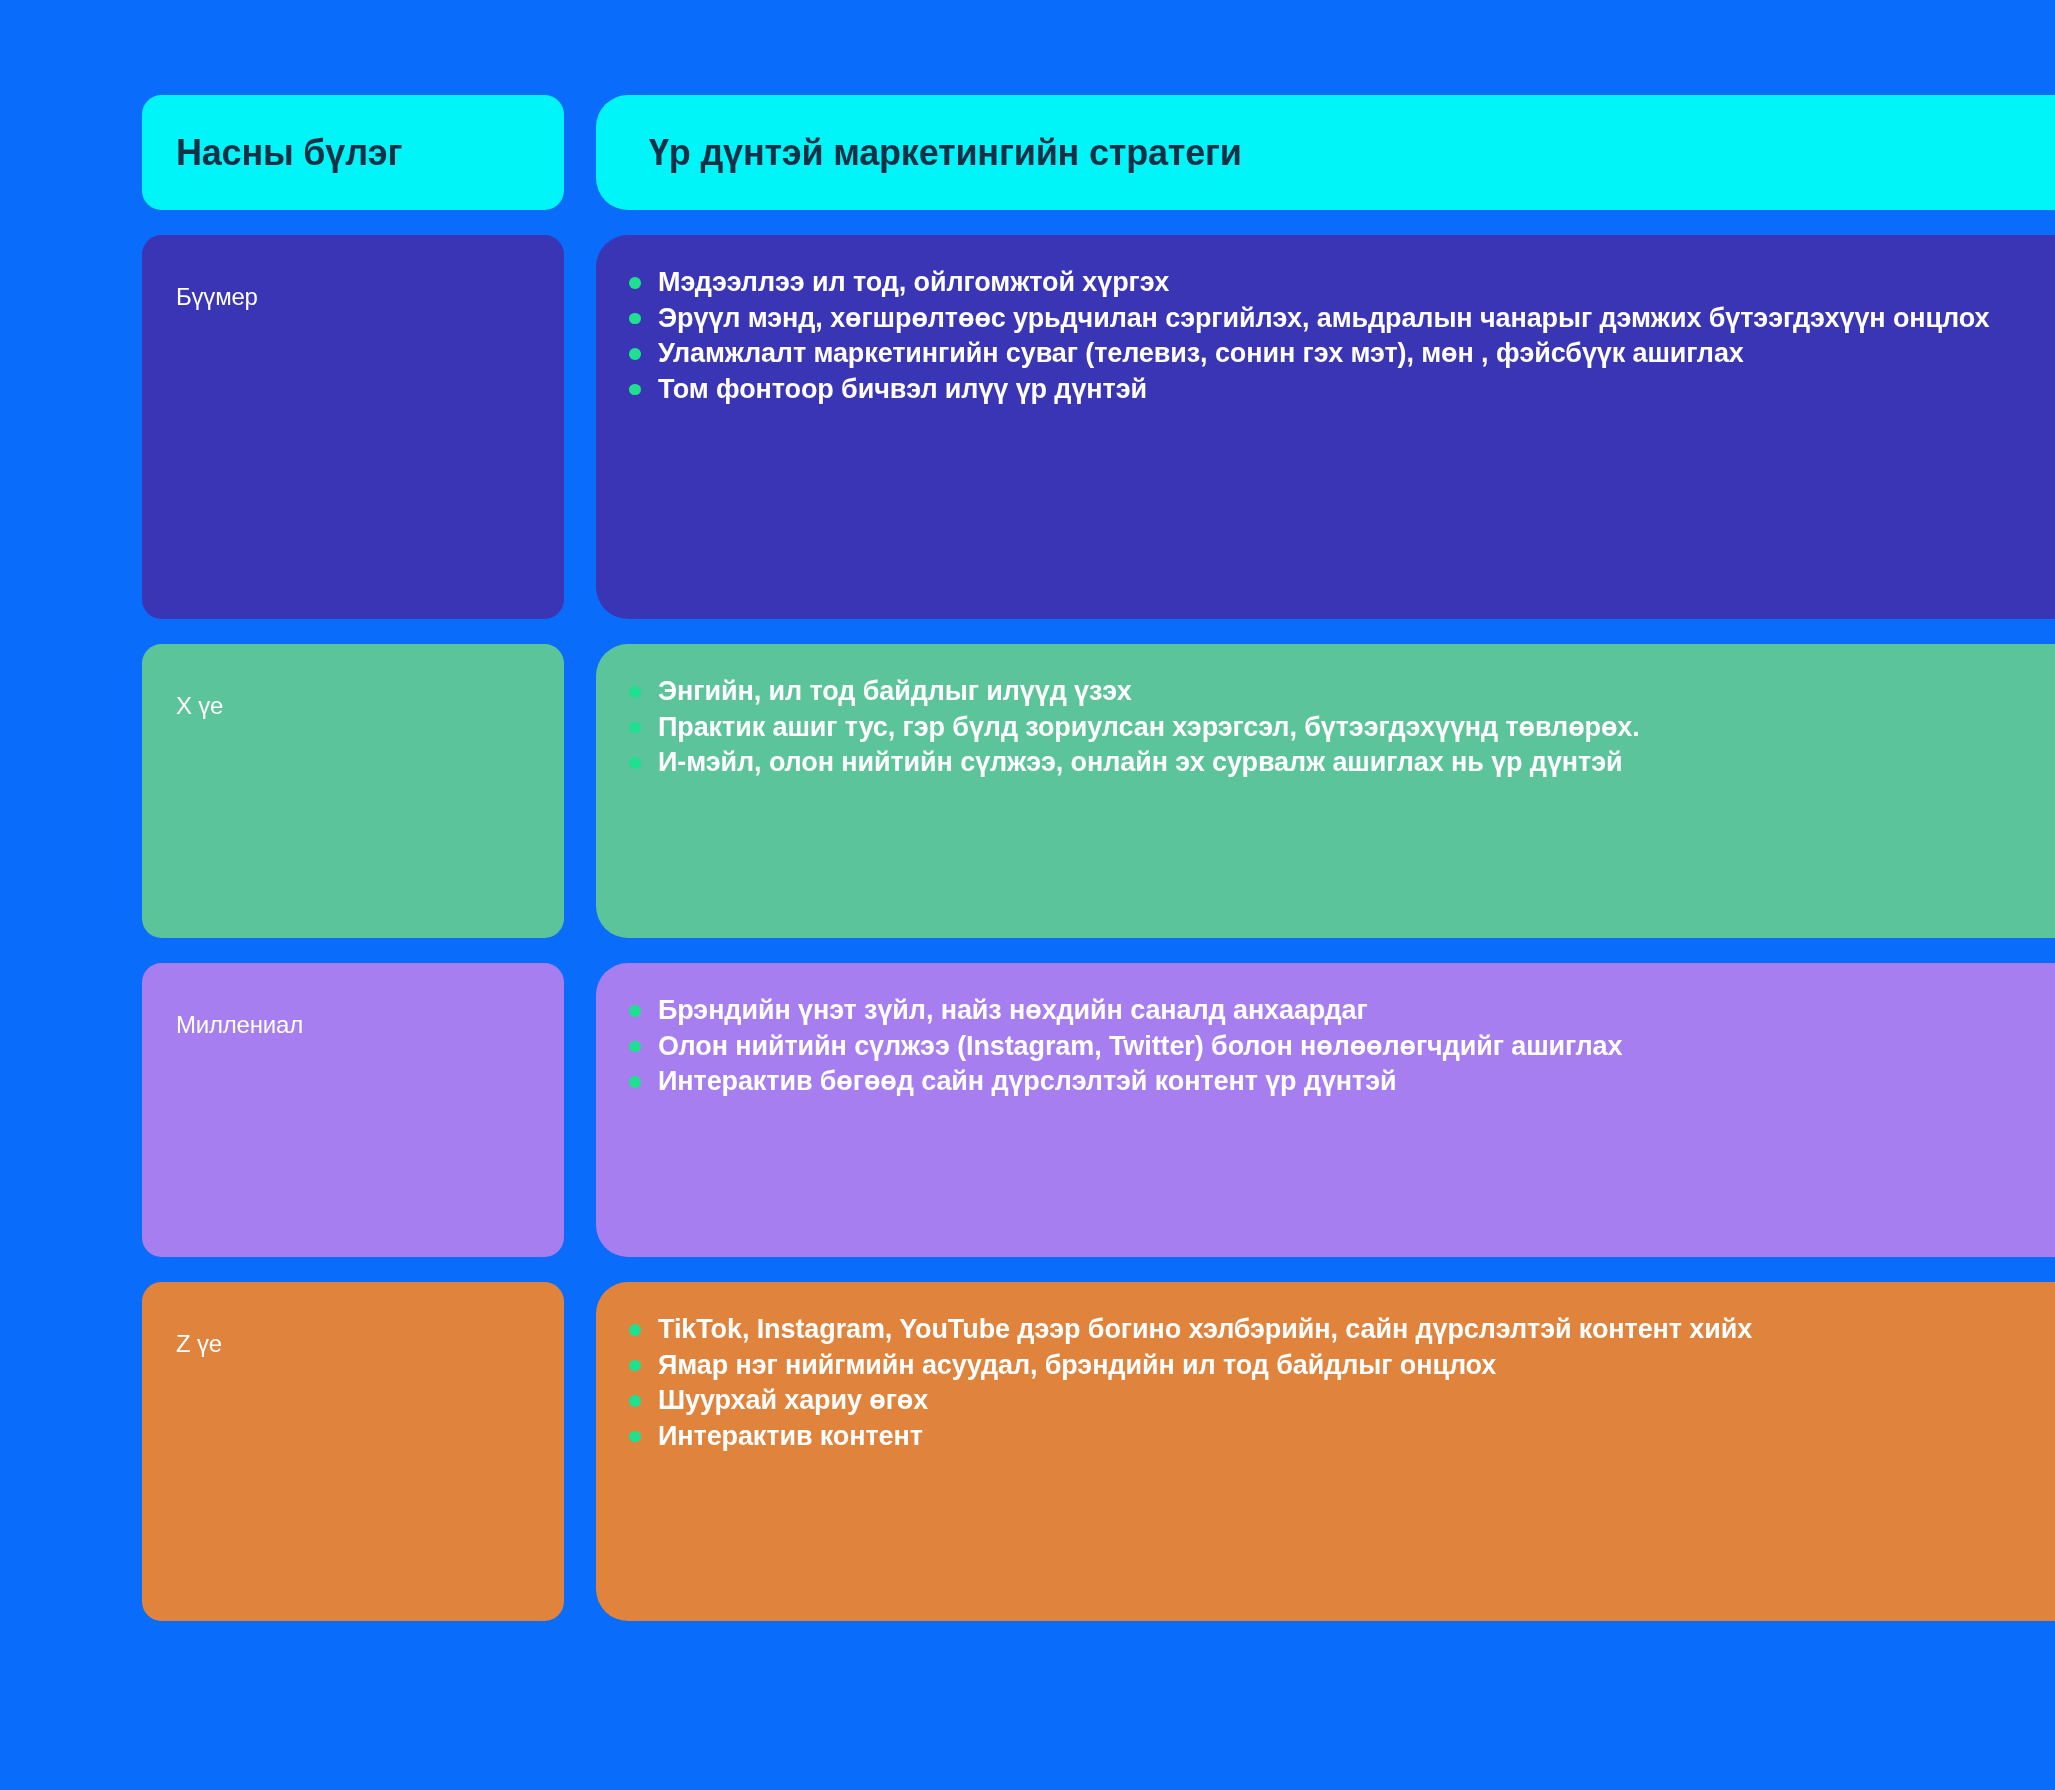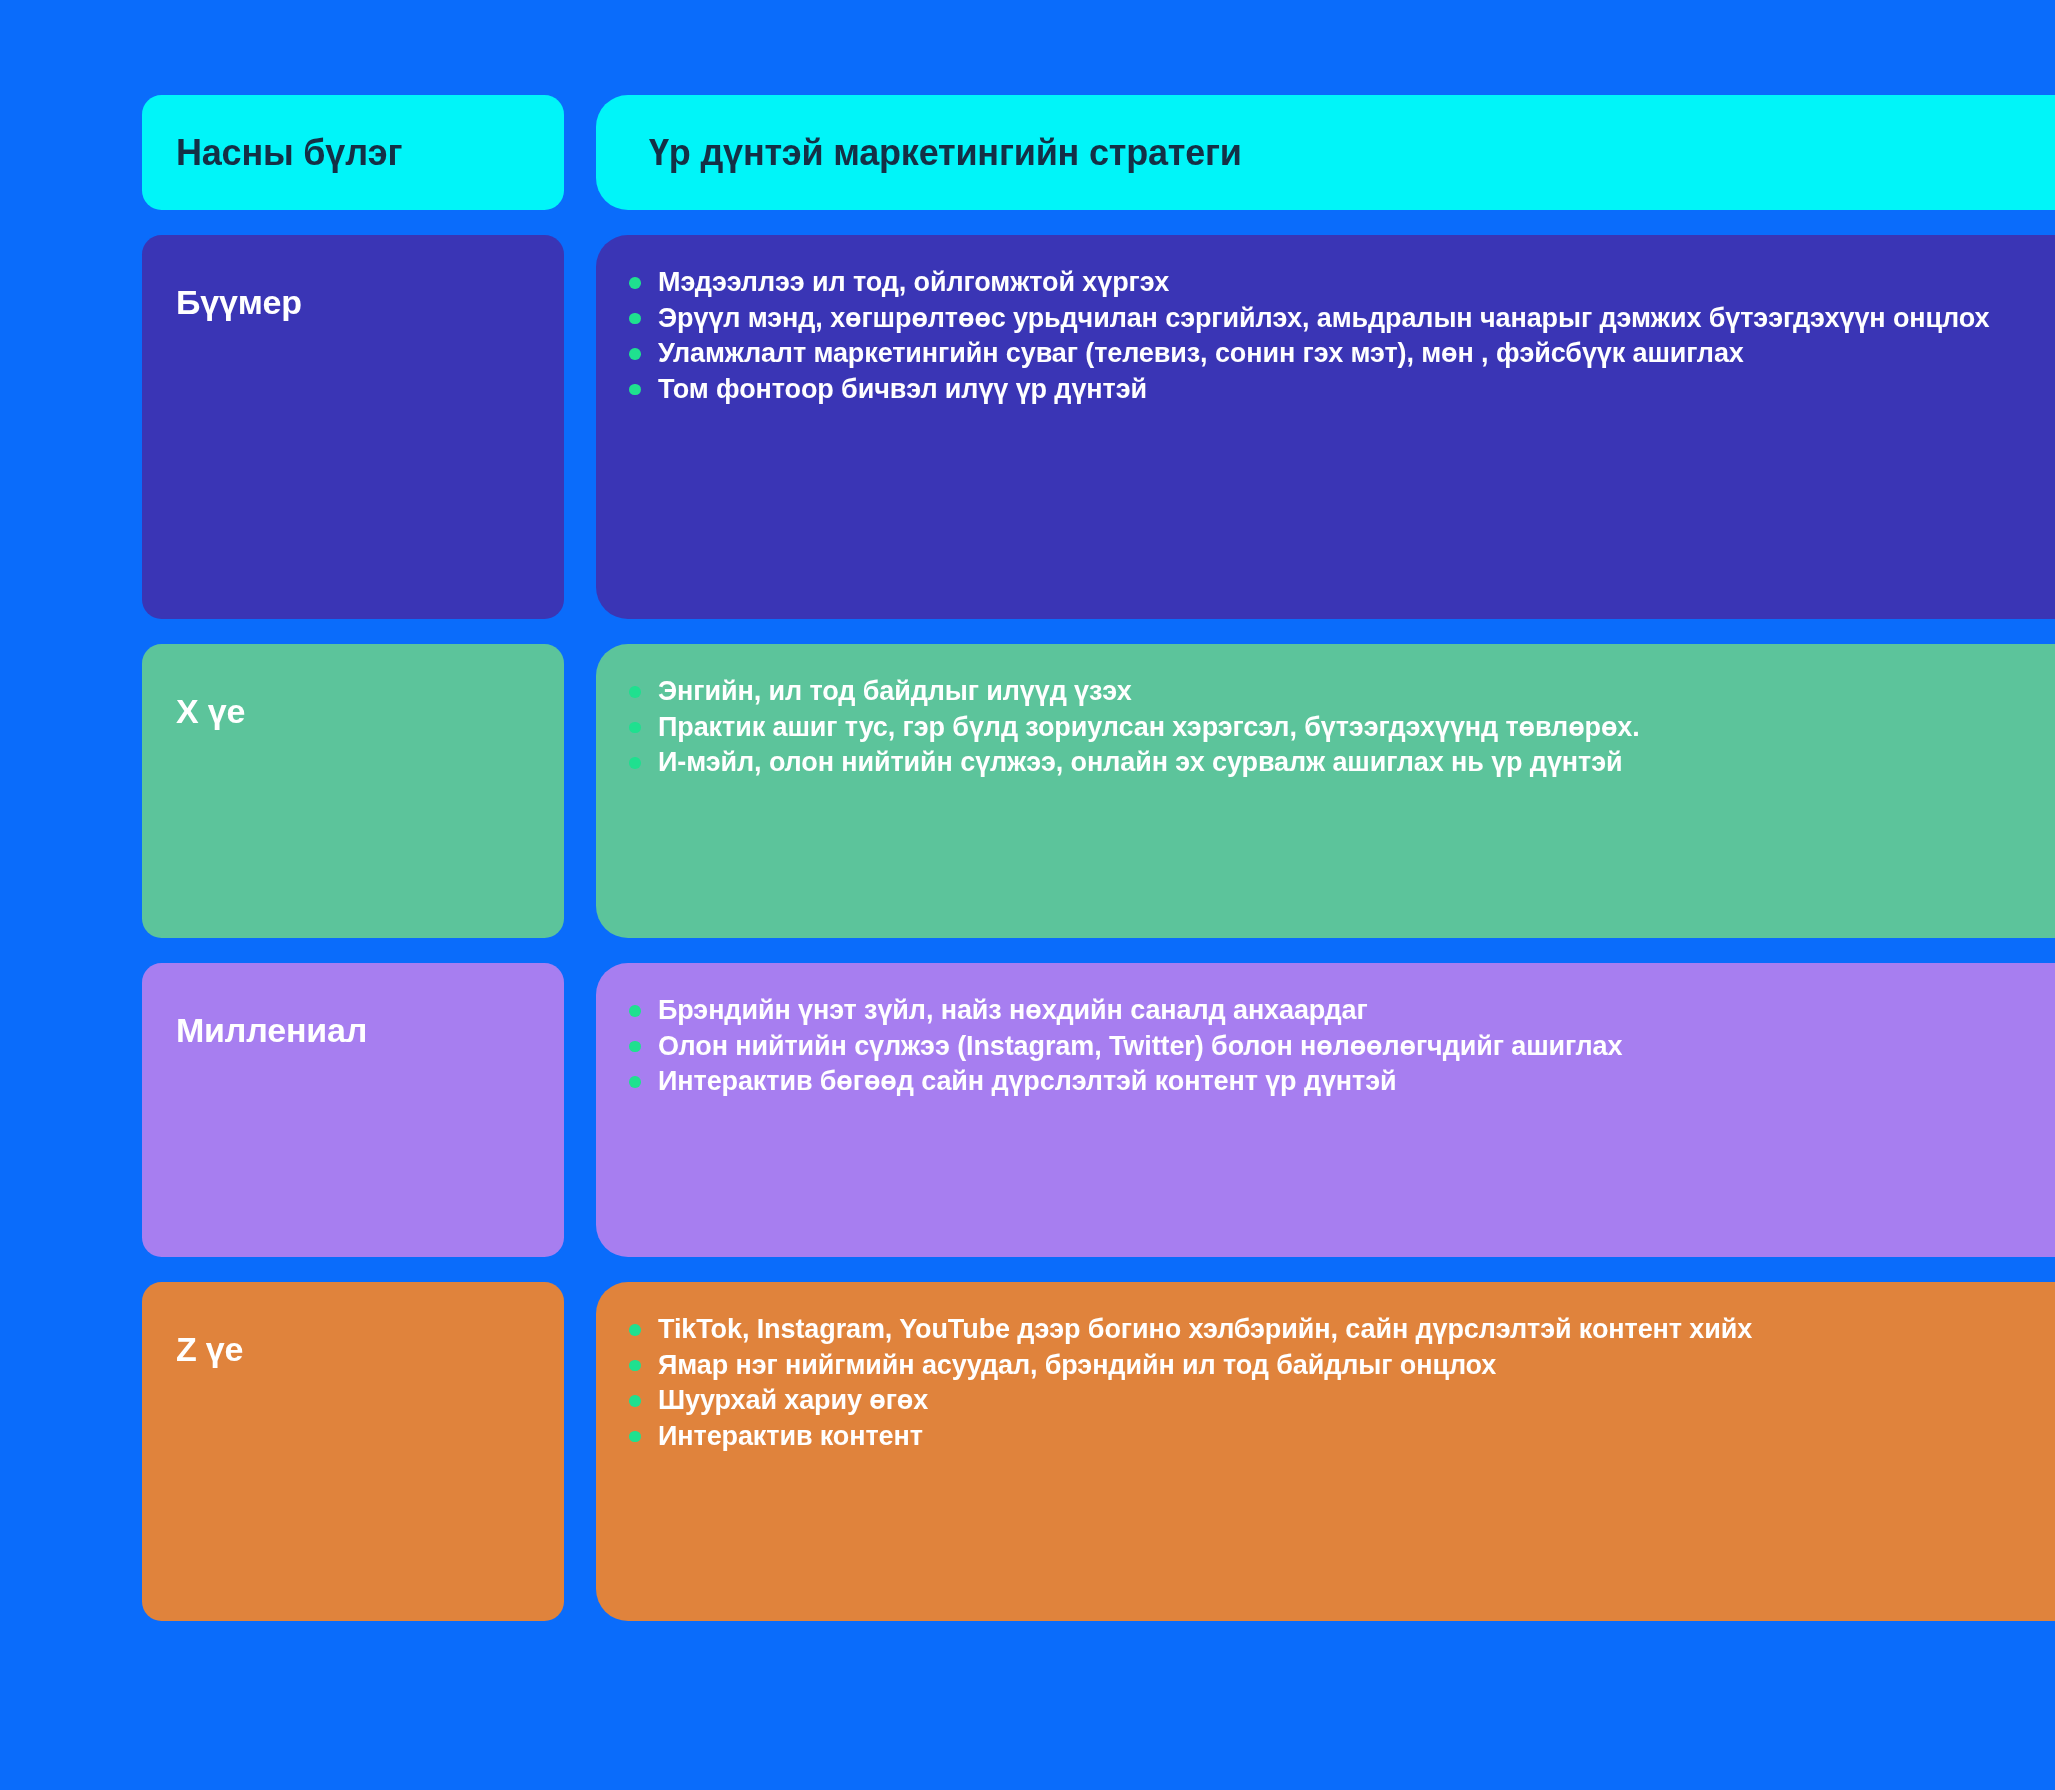--- a/index.html
+++ b/index.html
@@ -72,22 +72,22 @@
     letter-spacing: -0.2px;
     line-height: 1.1;
   }
 
   
   .row-body .cell-left {
     min-height: 100%;
   }
   .cat-label {
     color: #ffffff;
-    font-size: 34px;
-    font-weight: 700;
+    font-size: 24px;
+    font-weight: 400;
     line-height: 1.1;
     letter-spacing: -0.2px;
   }
 
   ul.bullets {
     list-style: none;
     margin: 0;
     padding: 0;
     width: 100%;
   }

